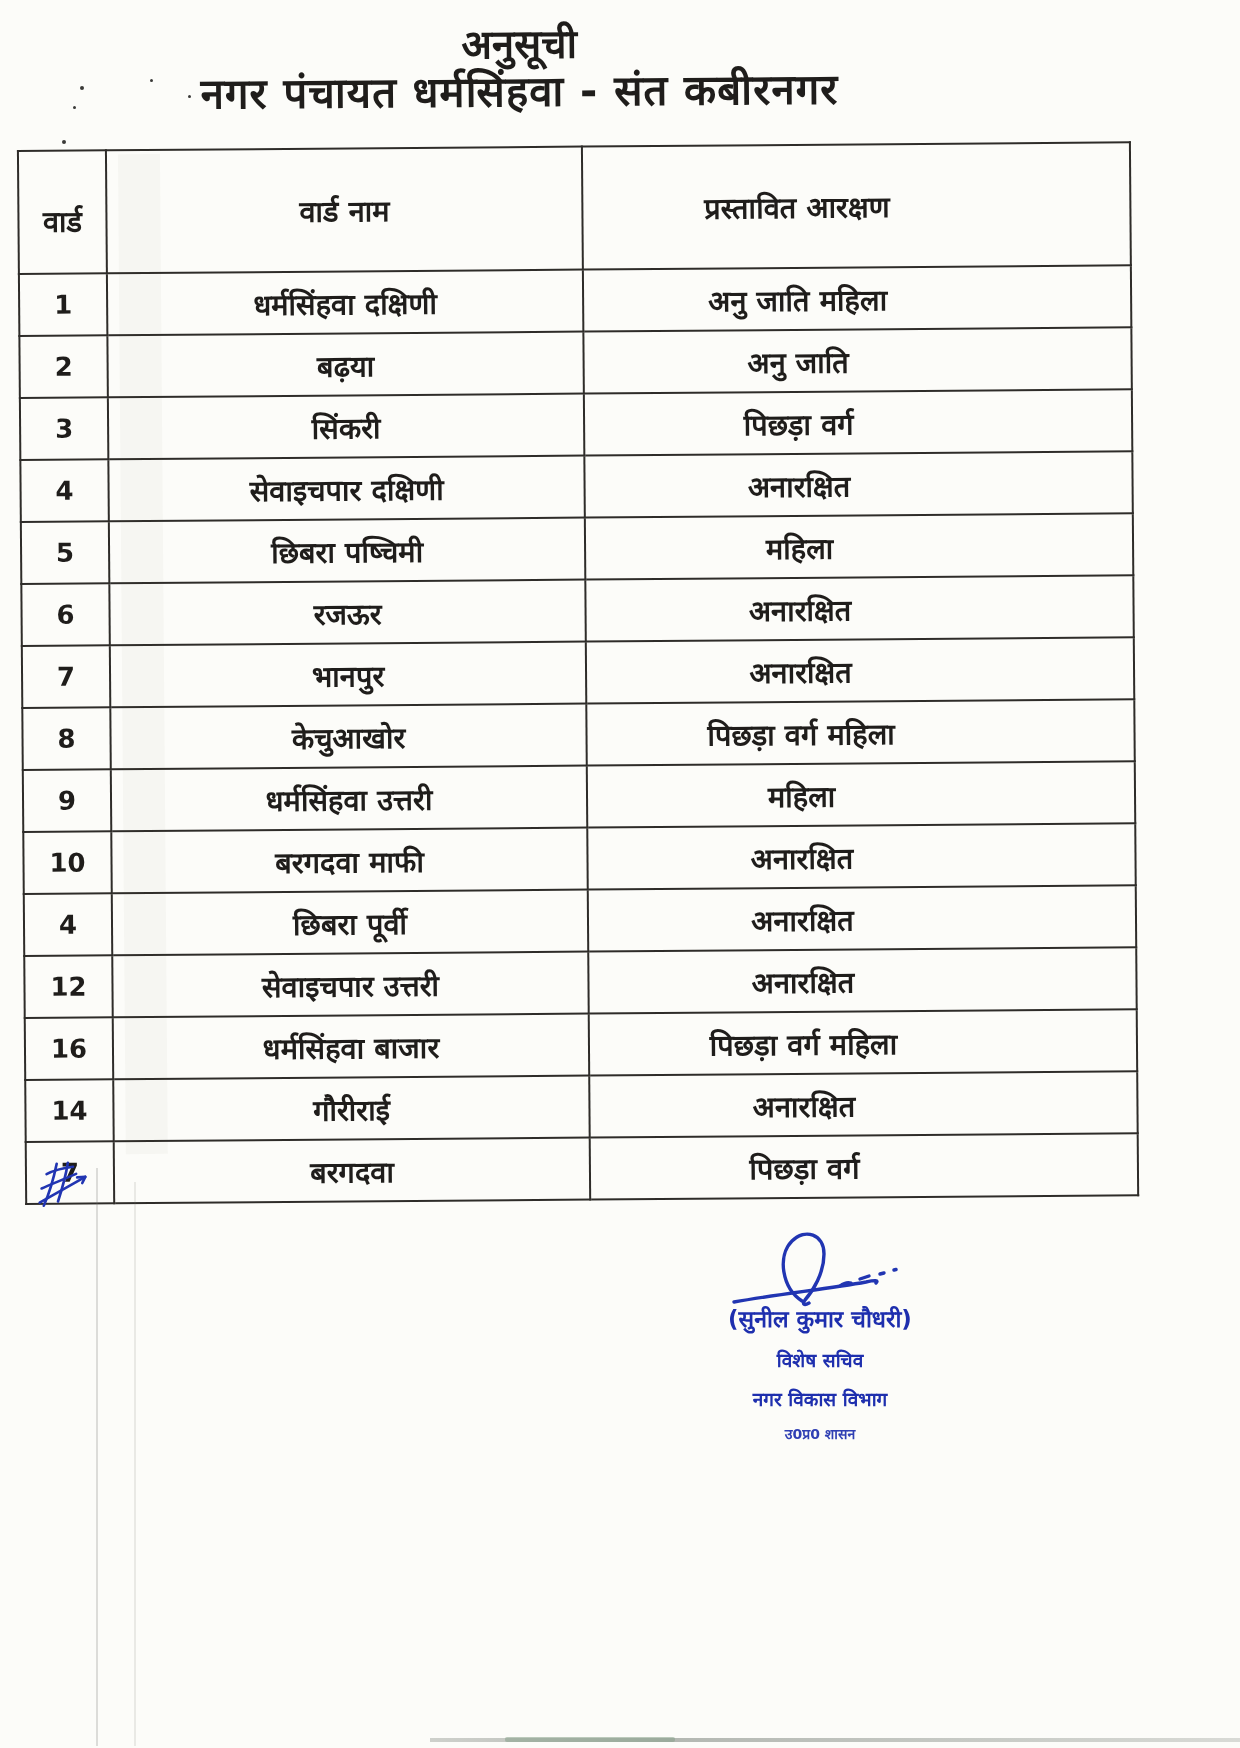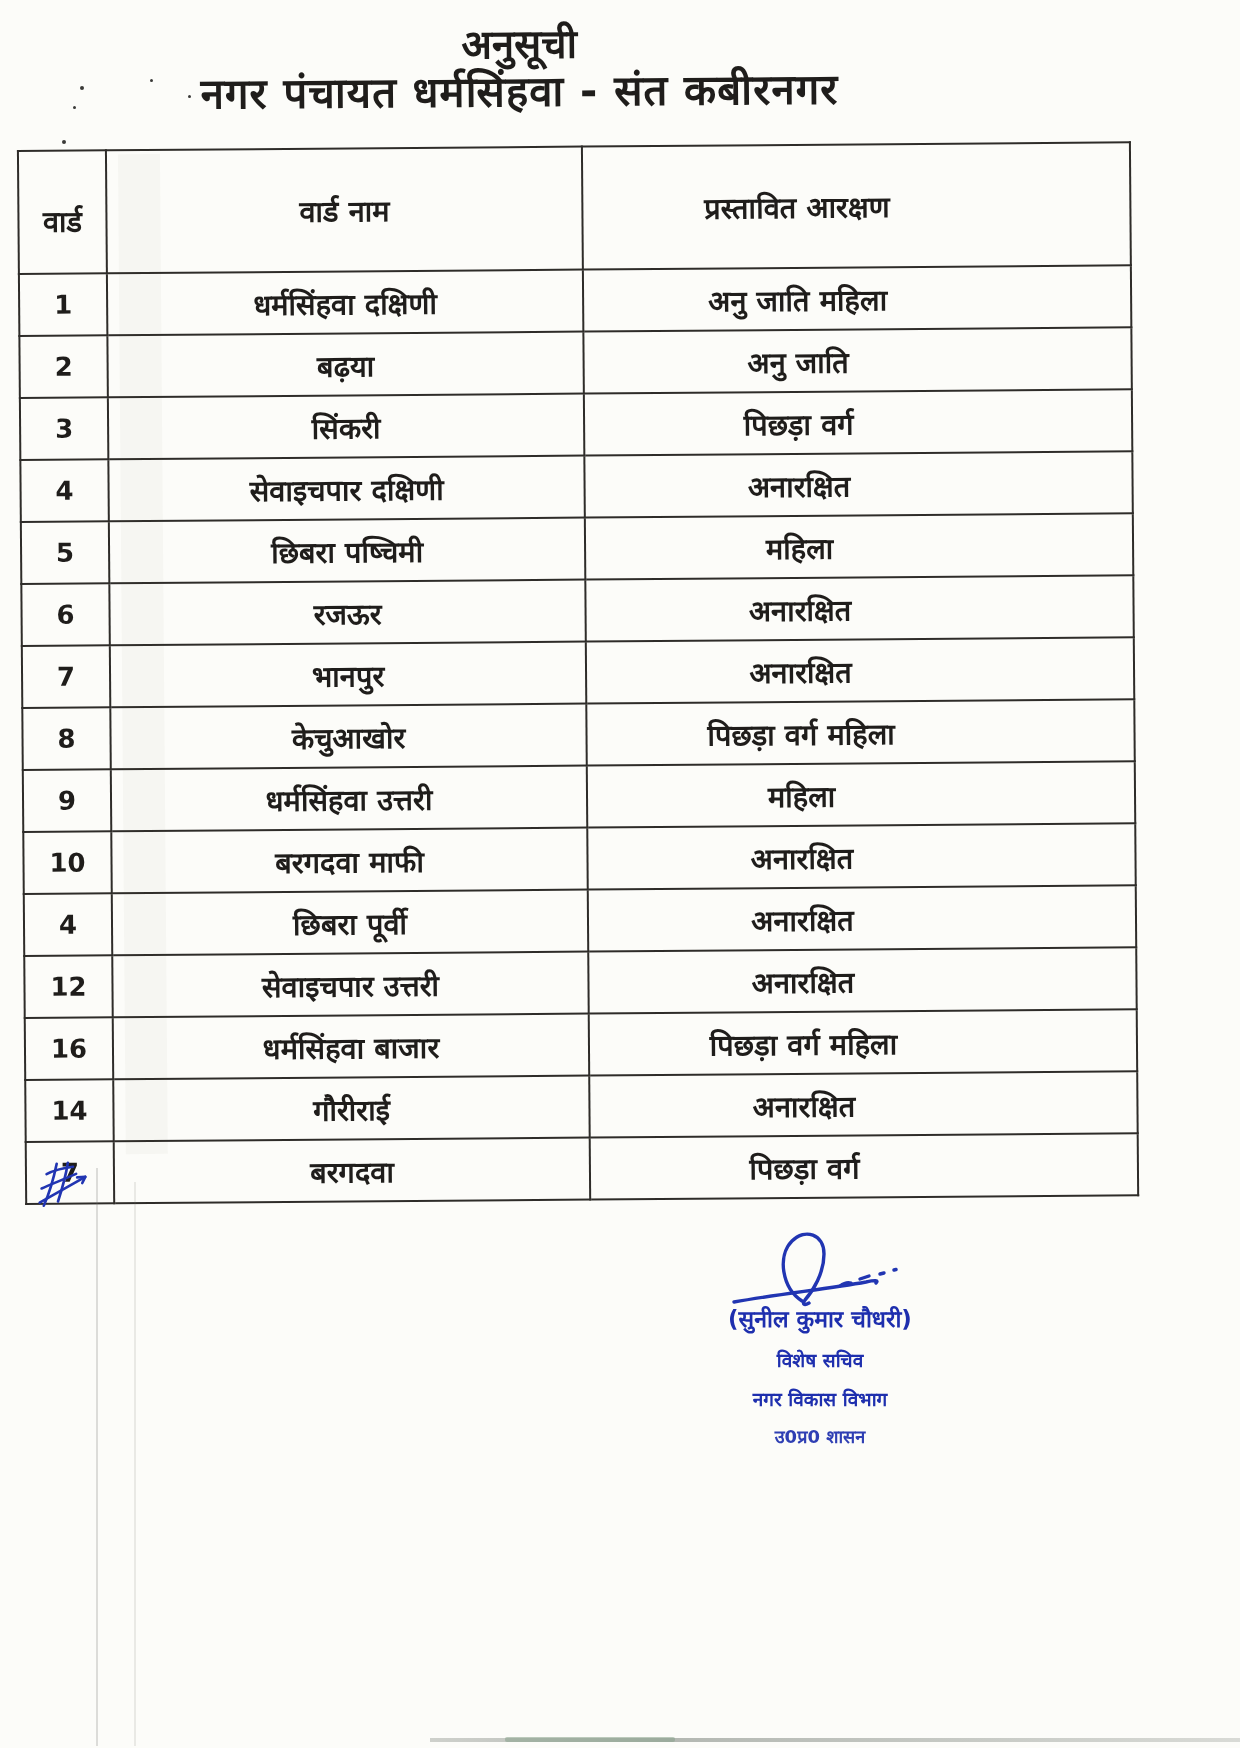--- a/index.html
+++ b/index.html
@@ -59,21 +59,21 @@
   .ward-header{padding-top:16px;}
 
   
   .signature-block{
     position:absolute;left:690px;top:1306px;width:260px;
     text-align:center;color:var(--ink);
     line-height:1.18;
   }
   .sig-name{font-size:23px;font-weight:700;white-space:nowrap;text-align:center;}
   .sig-line{font-size:19px;font-weight:700;margin-top:16px;}
-  .sig-line.last{font-size:18px;opacity:.92;}
+  .sig-line.last{font-size:14px;opacity:.92;}
   .signature-svg{
     position:absolute;left:728px;top:1228px;width:186px;height:86px;
   }
   .initials-svg{
     position:absolute;left:24px;top:1158px;width:72px;height:56px;
   }
 
   
   .speck{position:absolute;border-radius:50%;background:#3a3a38;}
   .streak{position:absolute;pointer-events:none;}

